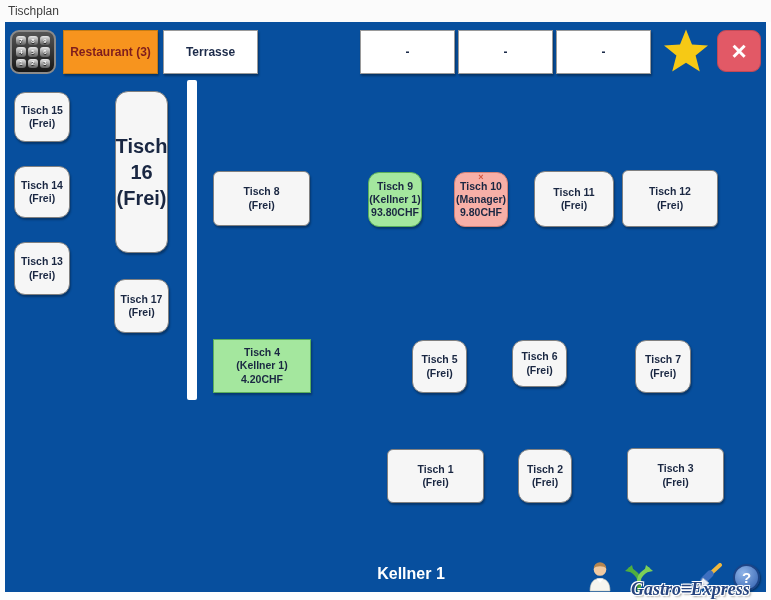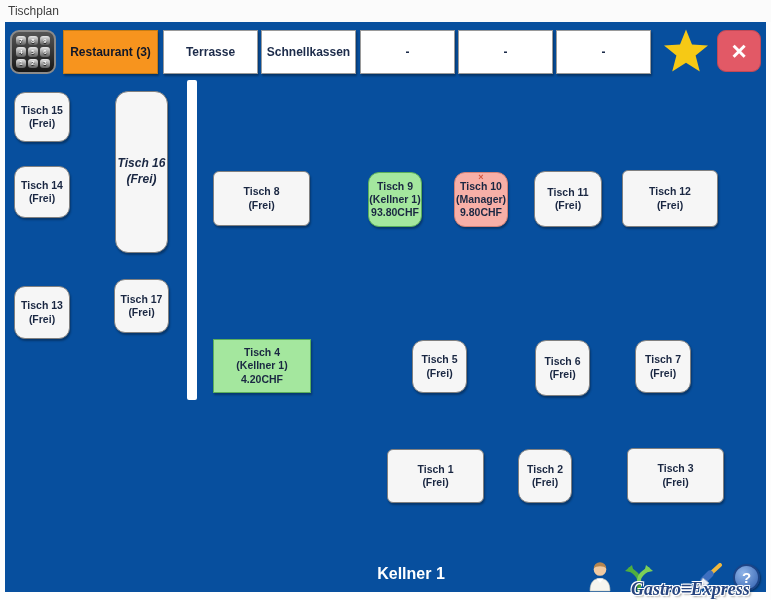--- a/index.html
+++ b/index.html
@@ -16,33 +16,33 @@
 
   
   .keypad { position:absolute; left:5px; top:8px; width:46px; height:44px; background:linear-gradient(#555,#161616);
             border:2px solid #8b8b8b; border-radius:9px; display:grid; grid-template-columns:repeat(3,1fr);
             gap:2px; padding:4px; cursor:pointer; }
   .keypad .key { background:linear-gradient(#e8e8e8,#5e5e5e); border-radius:3px; color:#fff; font-size:6px;
             font-weight:bold; display:flex; align-items:center; justify-content:center; text-shadow:0 1px 1px #000; }
   .tab { position:absolute; top:8px; width:95px; height:44px; background:#fff; border:1px solid #9a9a9a;
          display:flex; align-items:center; justify-content:center; font-size:12px; font-weight:bold;
          color:#1c2b4a; box-shadow:1px 2px 2px rgba(0,0,0,.35); cursor:pointer; }
-  .tab.active { background:#f7941e; border-color:#c87c12; color:#0f172a; }
+  .tab.active { background:#f7941e; border-color:#c87c12; color:#7f1d1d; }
   .star-btn { position:absolute; left:657px; top:6px; width:48px; height:46px; cursor:pointer; }
   .close-btn { position:absolute; left:712px; top:8px; width:44px; height:42px; background:#e25966;
          border:1px solid #c24955; border-radius:9px; color:#fff; display:flex; align-items:center;
          justify-content:center; font-size:26px; font-weight:bold; cursor:pointer; line-height:1; }
 
   
   .divider { position:absolute; left:182px; top:58px; width:10px; height:320px; background:#fff; border-radius:2px; }
   .table-btn { position:absolute; background:#f6f6f6; border:1px solid #808080; border-radius:11px;
          box-shadow:1px 2px 2px rgba(0,0,0,.3); display:flex; flex-direction:column; align-items:center;
          justify-content:center; text-align:center; font-size:10.5px; font-weight:bold; color:#1a2742;
          line-height:1.25; cursor:pointer; }
-  .table-btn.big { font-size:12px; line-height:1.3;font-style:italic; }
+  .table-btn.big { font-size:20px; line-height:1.3; }
   .table-btn.state-occupied-green { background:#a4e79e; border-color:#5baf5b; }
   .table-btn.state-occupied-red { background:#f7afa7; border-color:#d28176; }
   .close-marker { position:absolute; top:0px; left:0; right:0; text-align:center; font-size:9px;
          color:#d4543c; font-weight:bold; line-height:1; }
 
   
   .waiter-label { position:absolute; left:326px; top:543px; width:160px; text-align:center; color:#fff;
          font-size:16px; font-weight:bold; }
   .icon-abs { position:absolute; cursor:pointer; }
   .help-btn { left:728px; top:542px; width:27px; height:27px; border-radius:50%;
@@ -72,21 +72,20 @@
       <span class="key">4</span>
       <span class="key">5</span>
       <span class="key">6</span>
       <span class="key">1</span>
       <span class="key">2</span>
       <span class="key">3</span>
     </div>
 
     <div class="tab active" style="left:58px;">Restaurant (3)</div>
     <div class="tab" style="left:158px;">Terrasse</div>
-    <div class="tab" style="left:256px;">Schnellkassen</div>
     <div class="tab" style="left:355px;">-</div>
     <div class="tab" style="left:453px;">-</div>
     <div class="tab" style="left:551px;">-</div>
 
     <div class="star-btn">
       <svg width="48" height="46" viewBox="0 0 24 23">
         <path d="M12 0.8 L15 8.2 L23 8.7 L16.8 13.8 L18.9 21.8 L12 17.4 L5.1 21.8 L7.2 13.8 L1 8.7 L9 8.2 Z" fill="#f6c915"></path>
       </svg>
     </div>
 
@@ -101,21 +100,21 @@
     <span>Tisch 15</span>
     <span>(Frei)</span>
 
   </div>
         <div class="table-btn state-free" style="left: 9px; top: 144px; width: 56px; height: 52px;">
 
     <span>Tisch 14</span>
     <span>(Frei)</span>
 
   </div>
-        <div class="table-btn state-free" style="left: 9px; top: 220px; width: 56px; height: 53px; margin-top: 44px;">
+        <div class="table-btn state-free" style="left: 9px; top: 220px; width: 56px; height: 53px;">
 
     <span>Tisch 13</span>
     <span>(Frei)</span>
 
   </div>
         <div class="table-btn state-free big" style="left: 110px; top: 69px; width: 53px; height: 162px; border-radius: 13px;">
 
     <span>Tisch 16</span>
     <span>(Frei)</span>
 
@@ -137,21 +136,21 @@
     <span>Tisch 9</span>
     <span>(Kellner 1)</span>
     <span>93.80CHF</span>
   </div>
         <div class="table-btn state-occupied-red" style="left: 449px; top: 150px; width: 54px; height: 55px;">
     <span class="close-marker">×</span>
     <span>Tisch 10</span>
     <span>(Manager)</span>
     <span>9.80CHF</span>
   </div>
-        <div class="table-btn state-free" style="left: 529px; top: 149px; width: 68px; height: 56px;">
+        <div class="table-btn state-free" style="left: 529px; top: 149px; width: 80px; height: 56px;">
 
     <span>Tisch 11</span>
     <span>(Frei)</span>
 
   </div>
         <div class="table-btn state-free" style="left: 617px; top: 148px; width: 96px; height: 57px; border-radius: 6px;">
 
     <span>Tisch 12</span>
     <span>(Frei)</span>
 
@@ -161,21 +160,21 @@
     <span>Tisch 4</span>
     <span>(Kellner 1)</span>
     <span>4.20CHF</span>
   </div>
         <div class="table-btn state-free" style="left: 407px; top: 318px; width: 55px; height: 53px;">
 
     <span>Tisch 5</span>
     <span>(Frei)</span>
 
   </div>
-        <div class="table-btn state-free" style="left: 530px; top: 318px; width: 55px; height: 56px;">
+        <div class="table-btn state-free" style="left: 507px; top: 318px; width: 55px; height: 47px;">
 
     <span>Tisch 6</span>
     <span>(Frei)</span>
 
   </div>
         <div class="table-btn state-free" style="left: 630px; top: 318px; width: 56px; height: 53px;">
 
     <span>Tisch 7</span>
     <span>(Frei)</span>
 

